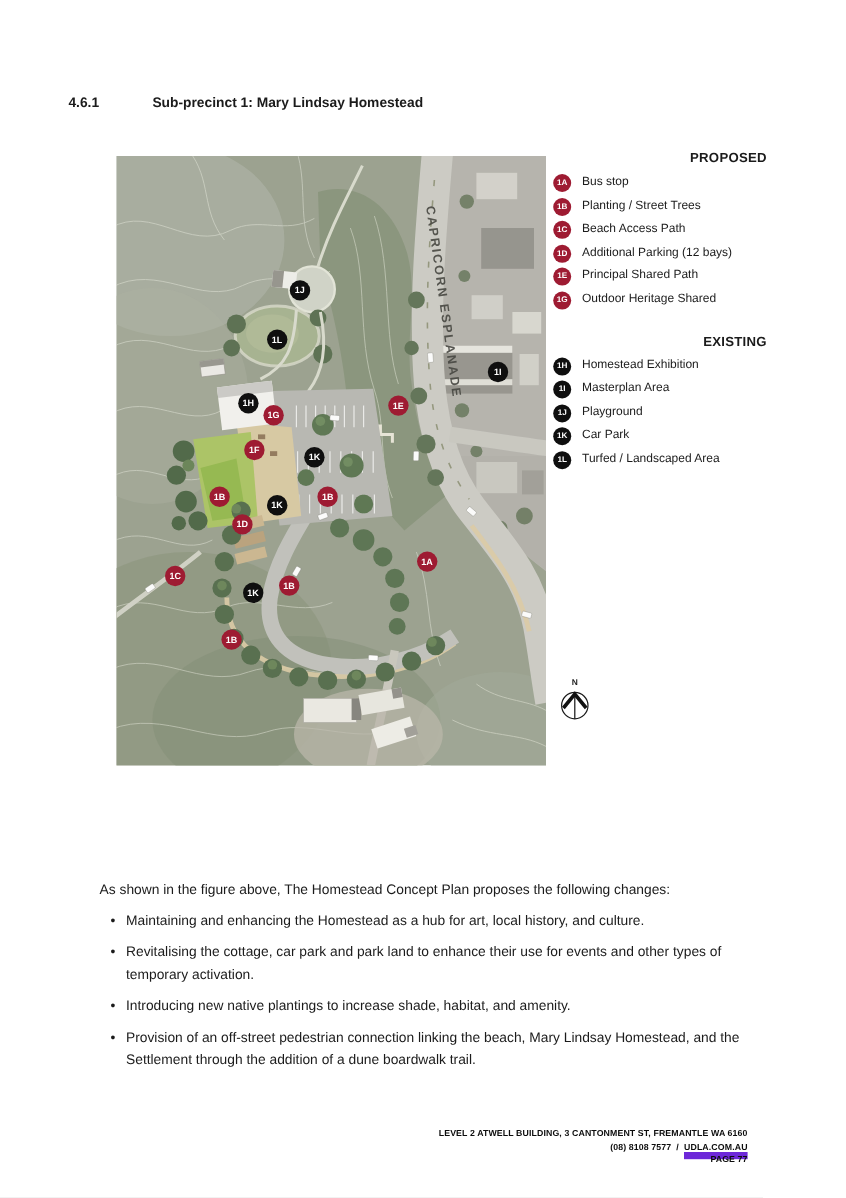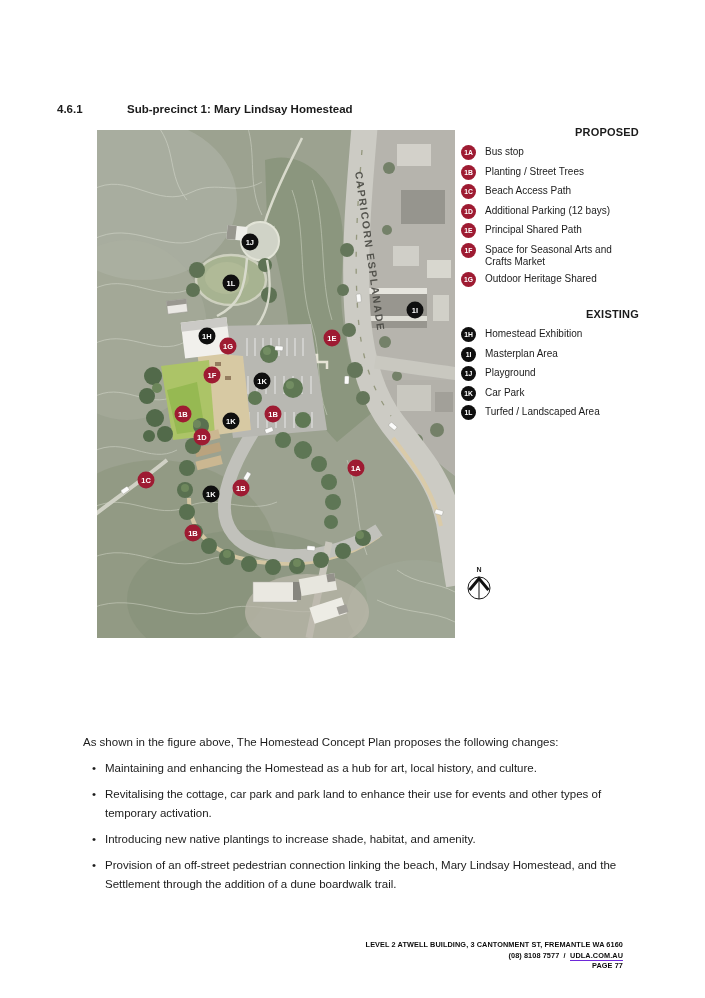--- a/index.html
+++ b/index.html
@@ -4,21 +4,21 @@
 <style>
   * { margin:0; padding:0; box-sizing:border-box; }
   html,body { background:#e8e8e8; }
   body { font-family:"Liberation Sans", sans-serif; color:#1b1b1b; }
   .page {
     position:relative; width:705px; height:998px; margin:0 auto;
     background:#ffffff; overflow:hidden;
   }
 
   
-  .heading { position:absolute; left:57px; top:103px; display:flex; font-size:11.5px; font-weight:700; }
+  .heading { position:absolute; left:57px; top:80px; display:flex; font-size:11.5px; font-weight:700; }
   .heading .num { width:70px; }
 
   
   .map-wrap { position:absolute; left:97px; top:130px; width:358px; height:508px; }
   .map-wrap svg { position:absolute; inset:0; width:100%; height:100%; display:block; }
   .markers { position:absolute; inset:0; }
   .marker {
     position:absolute; width:17px; height:17px; border-radius:50%;
     transform:translate(-50%,-50%);
     display:flex; align-items:center; justify-content:center;
@@ -69,21 +69,21 @@
   .footer-logo {
     position:absolute; left:80px; top:936px;
     font-size:31px; font-weight:900; letter-spacing:-1.5px; color:#0c0c0c;
     transform:scaleY(.98);
   }
   .footer-right {
     position:absolute; right:82px; top:940px; width:260px;
     text-align:right; font-size:7.3px; font-weight:700; line-height:10.5px; color:#0c0c0c;
     letter-spacing:.1px;
   }
-  .footer-right .site { border-bottom:1px solid #6d28d9; padding-bottom:.5px; }
+  .footer-right .site { border-bottom:6px solid #6d28d9; padding-bottom:.5px; }
 </style>
 </head>
 <body>
 
 <div class="page">
 
   <header class="heading">
     <span class="num">4.6.1</span>
     <span class="ttl">Sub-precinct 1: Mary Lindsay Homestead</span>
   </header>
@@ -384,24 +384,20 @@
   <div class="legend-item">
     <span class="legend-dot proposed">1D</span>
     <span class="legend-label">Additional Parking (12 bays)</span>
   </div>
 
   <div class="legend-item">
     <span class="legend-dot proposed">1E</span>
     <span class="legend-label">Principal Shared Path</span>
   </div>
 
-  <div class="legend-item">
-    <span class="legend-dot proposed">1F</span>
-    <span class="legend-label">Space for Seasonal Arts and Crafts Market</span>
-  </div>
 
   <div class="legend-item">
     <span class="legend-dot proposed">1G</span>
     <span class="legend-label">Outdoor Heritage Shared</span>
   </div>
 </div>
     <div class="legend-title existing">EXISTING</div>
     <div class="legend-list">
   <div class="legend-item">
     <span class="legend-dot existing">1H</span>

